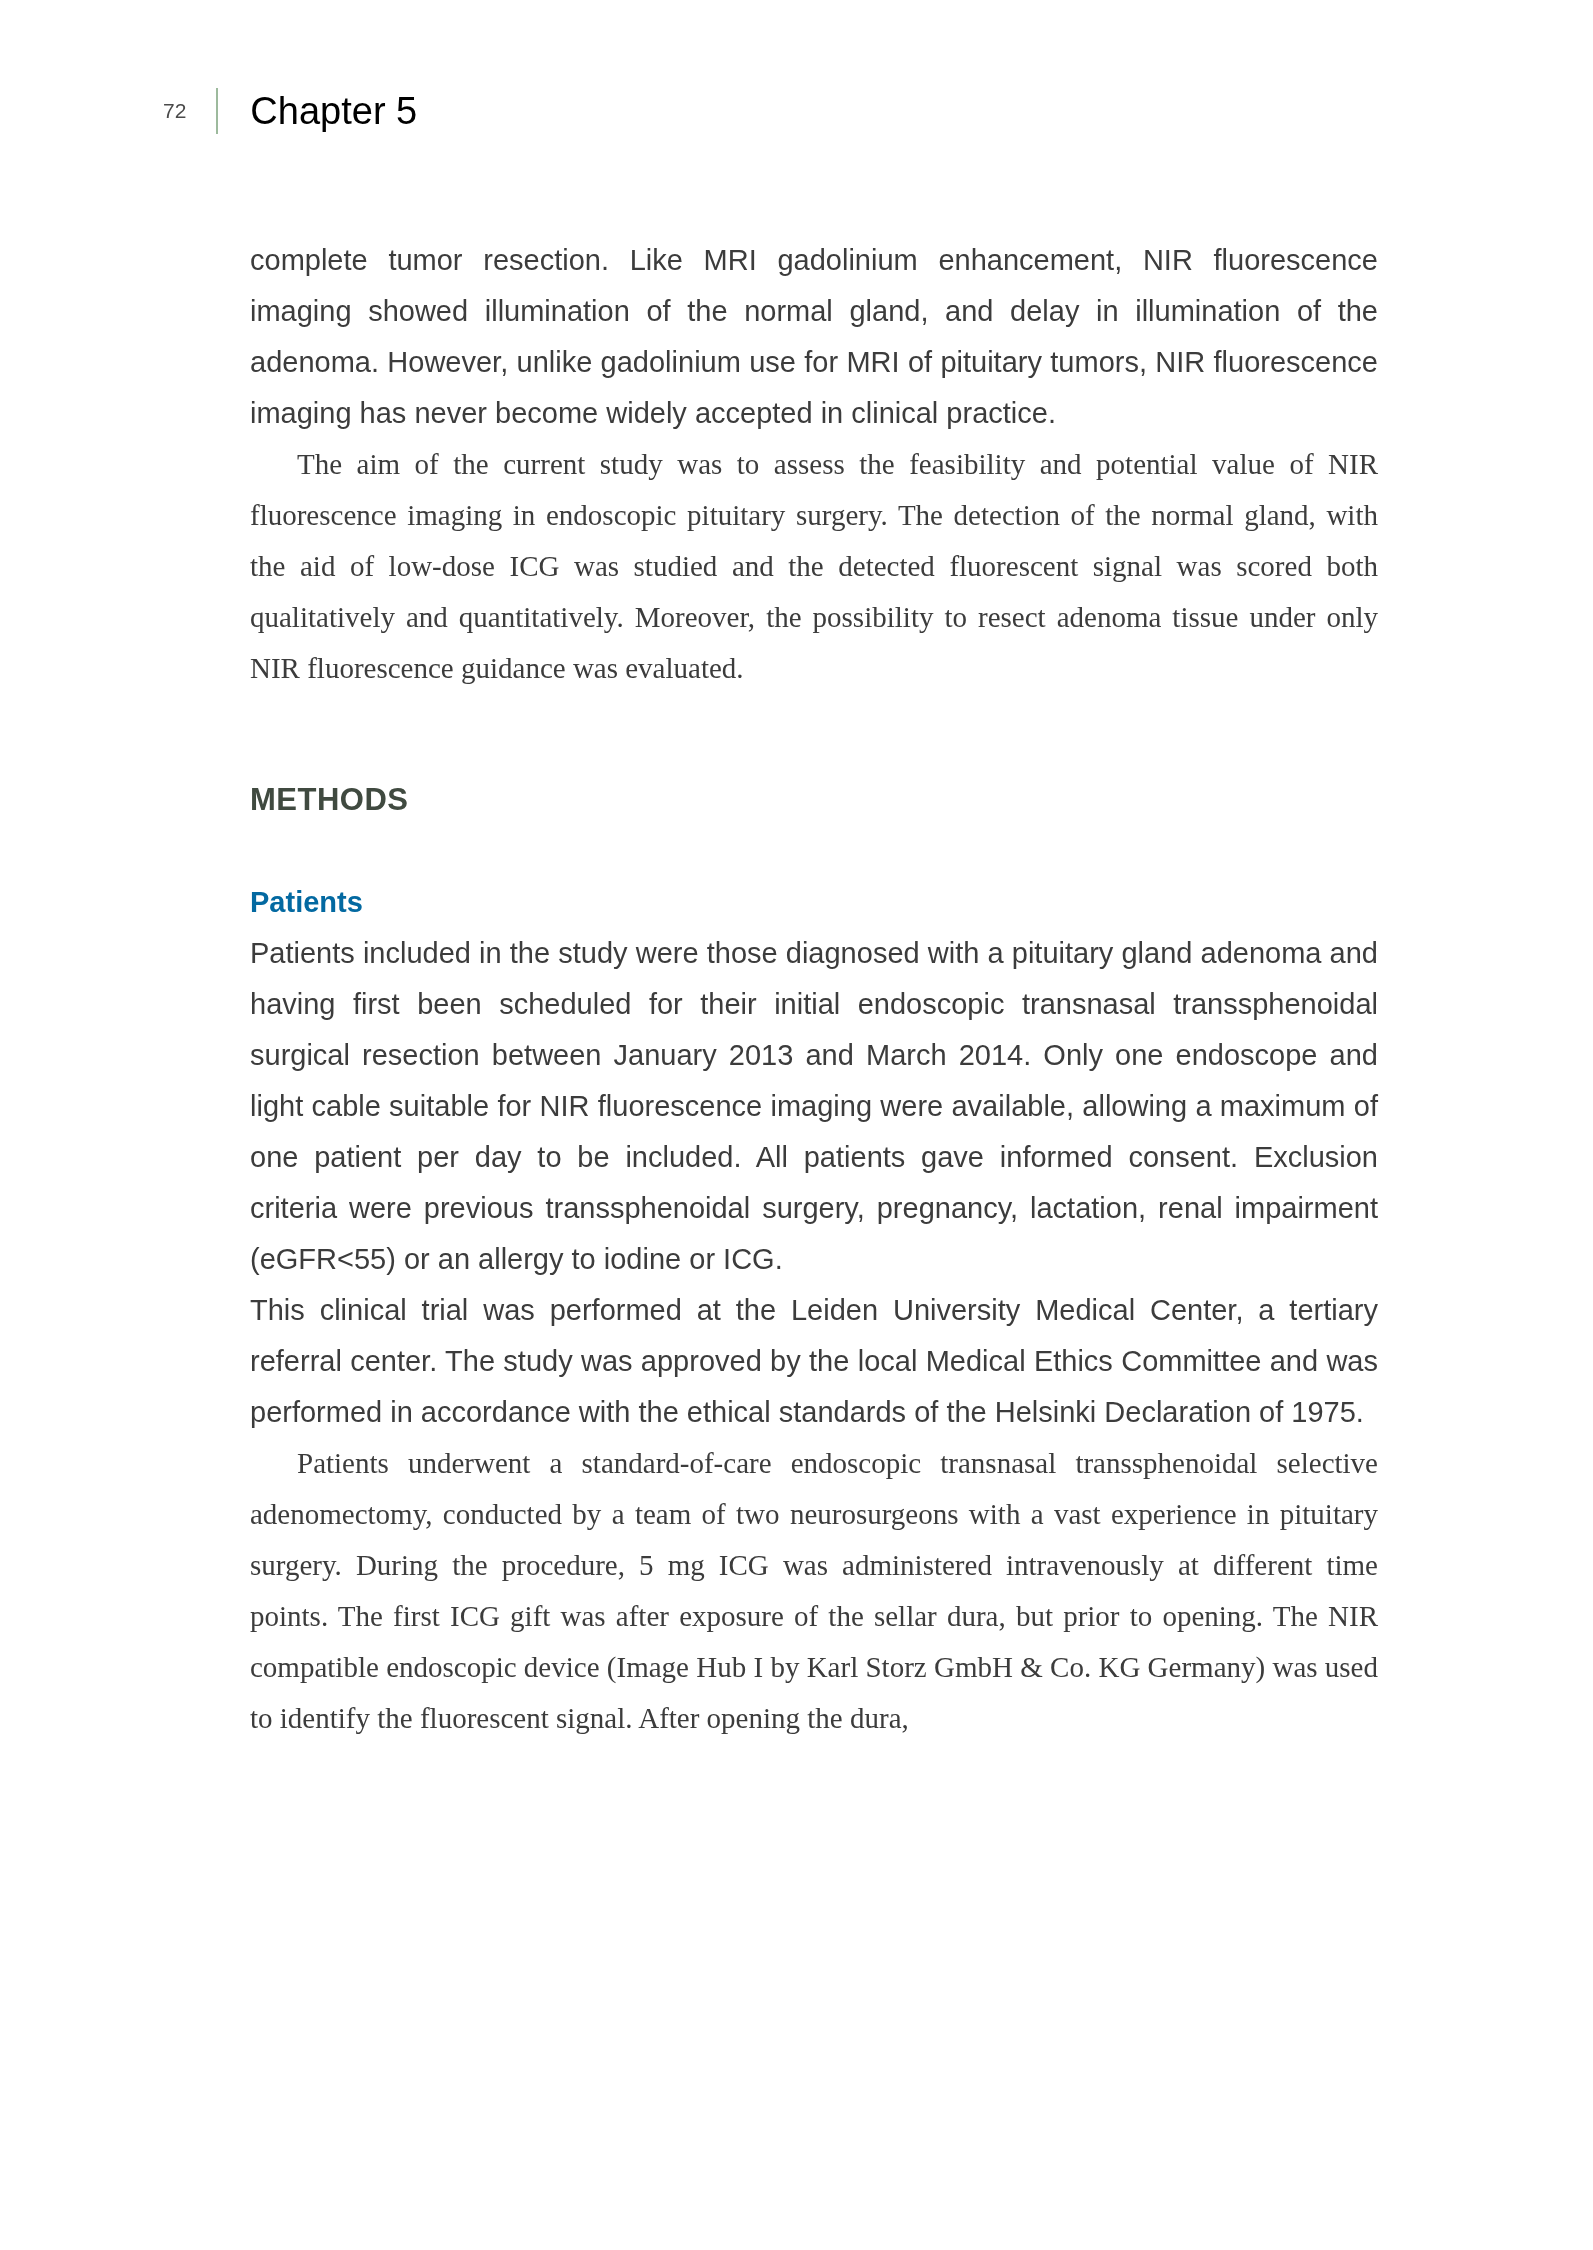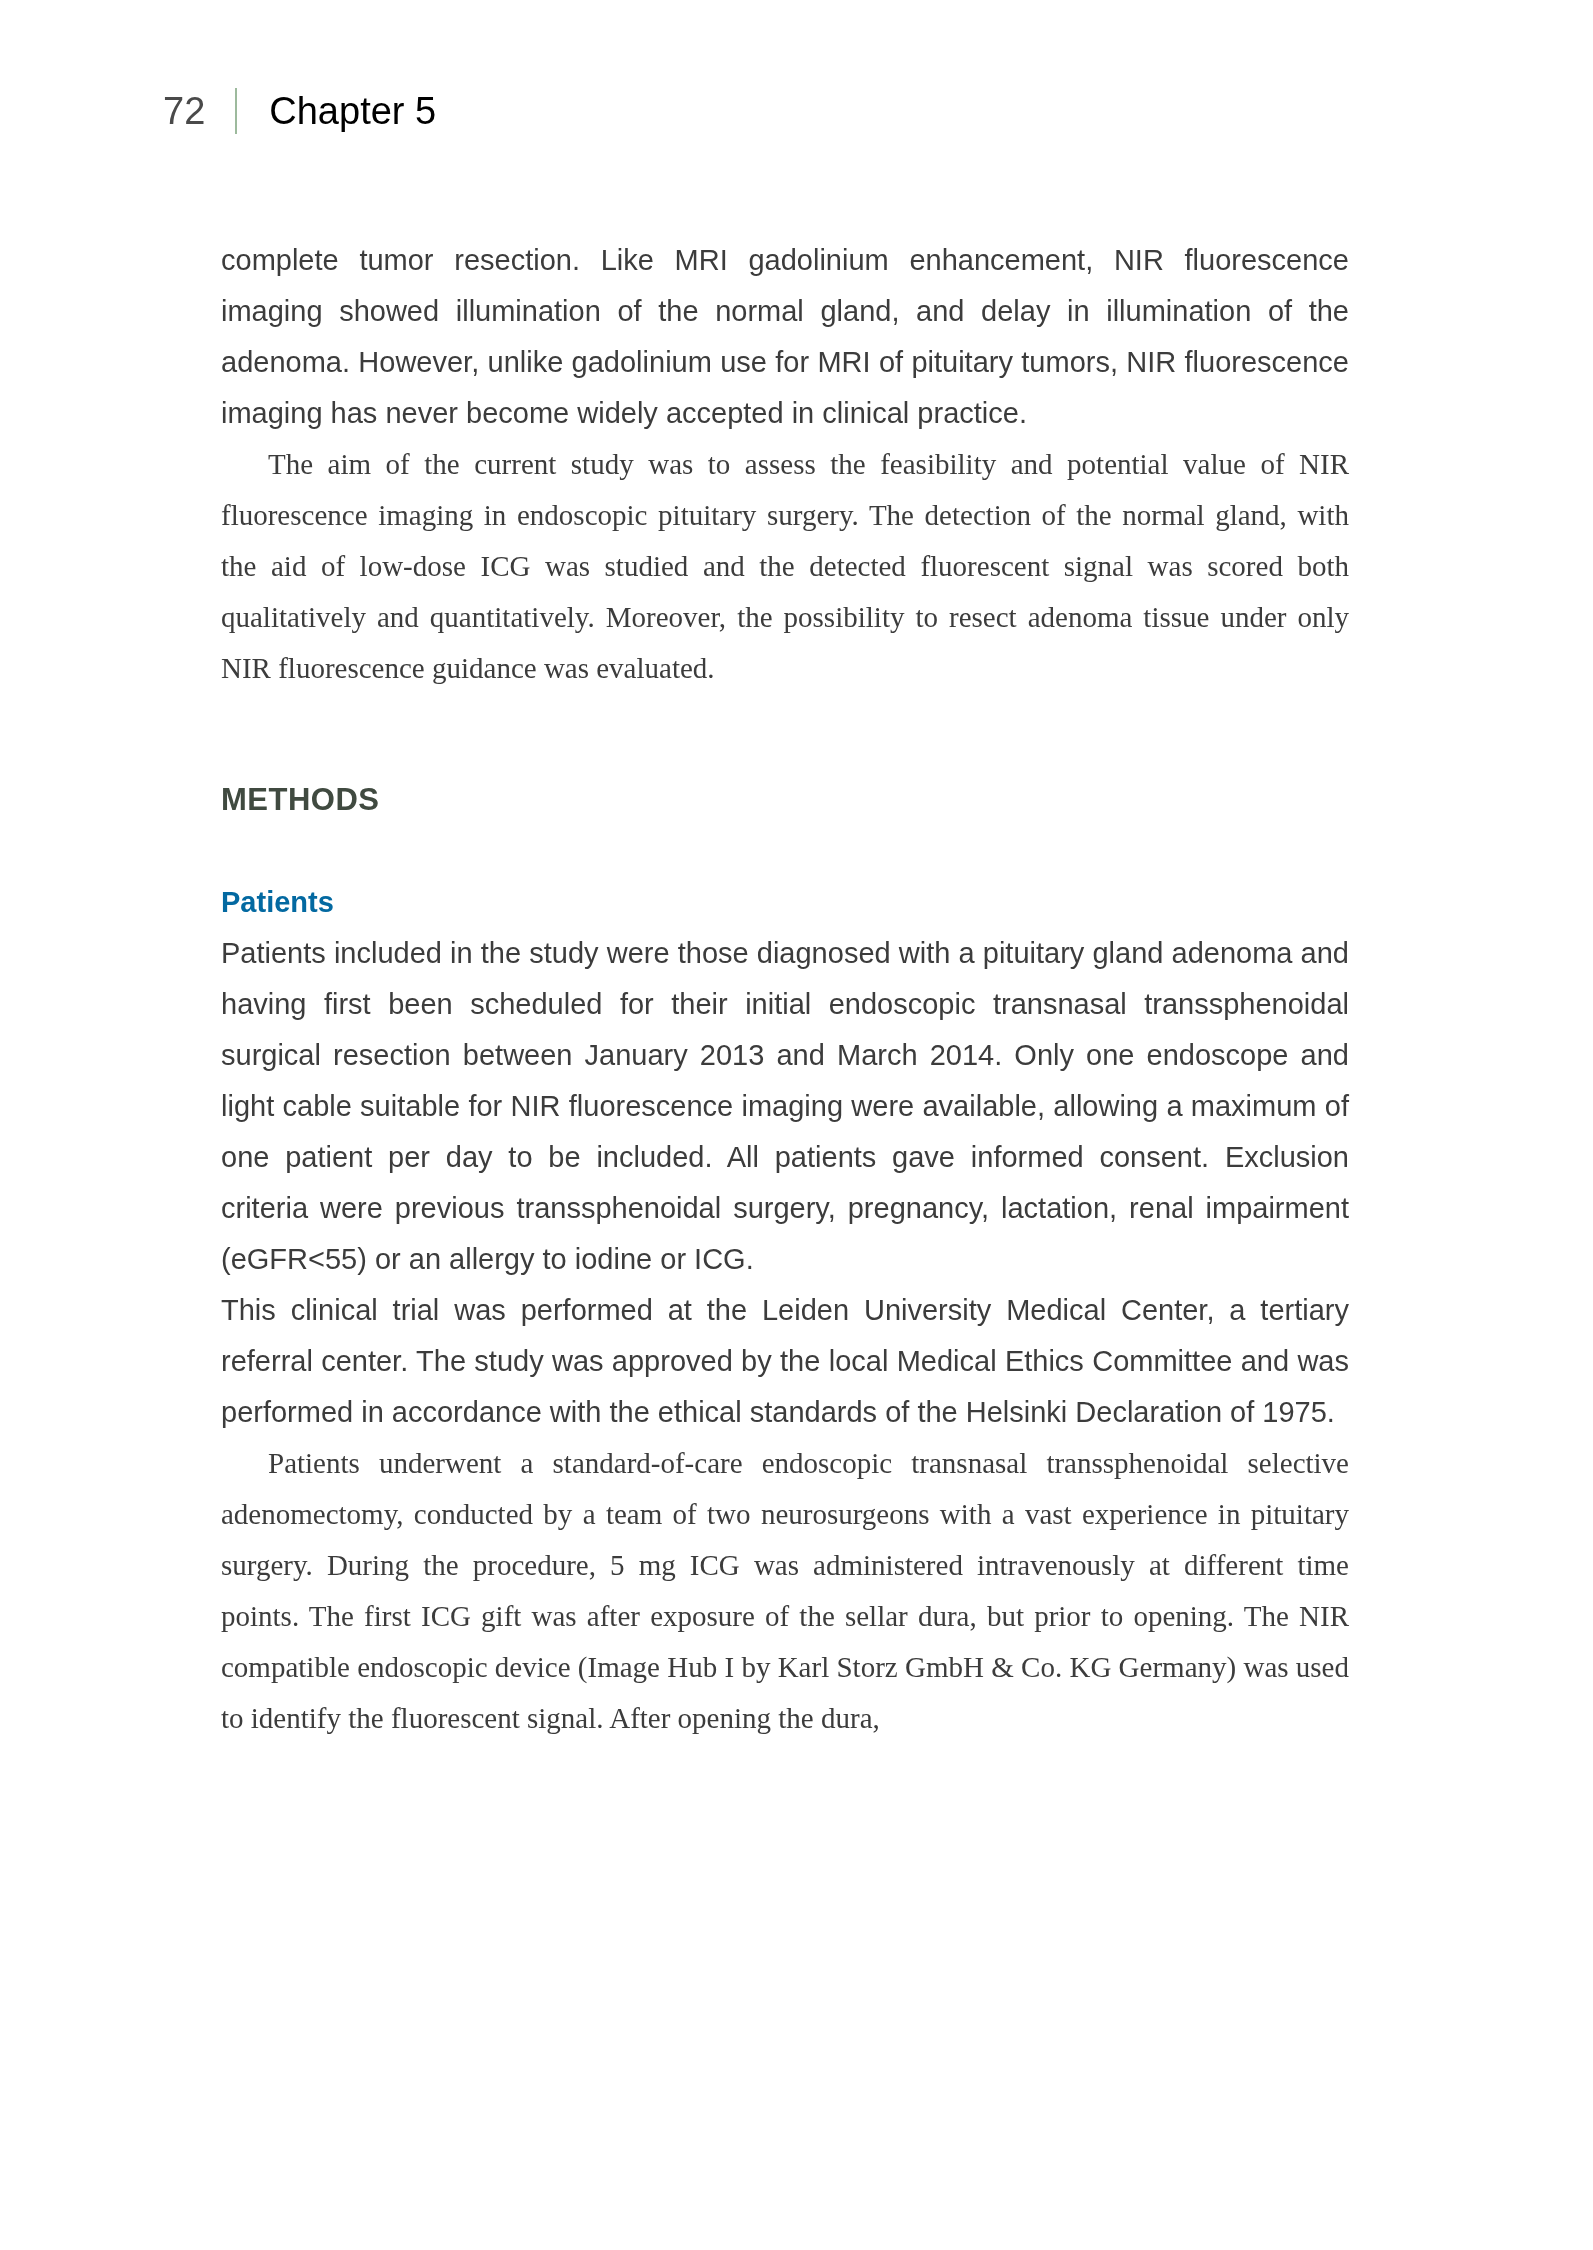--- a/index.html
+++ b/index.html
@@ -18,38 +18,38 @@
     box-sizing: border-box;
   }
   .page-header {
     position: absolute;
     top: 88px;
     left: 163px;
     display: flex;
     align-items: center;
   }
   .page-number {
-    font-size: 38px;
+    font-size: 21px;
     color: #4a4a4a;
     margin-right: 30px;
   }
   .header-divider {
     width: 2px;
     height: 46px;
     background: #9dba9d;
     margin-right: 32px;
   }
   .chapter-label {
     font-size: 38px;
     color: #000000;
   }
   .content {
     position: absolute;
     top: 235px;
-    left: 221px;
+    left: 250px;
     width: 1128px;
     color: #3c3c3c;
     font-size: 29px;
     line-height: 51px;
     text-align: justify;
     hyphens: none;
   }
   p.body {
     margin: 0;
   }

